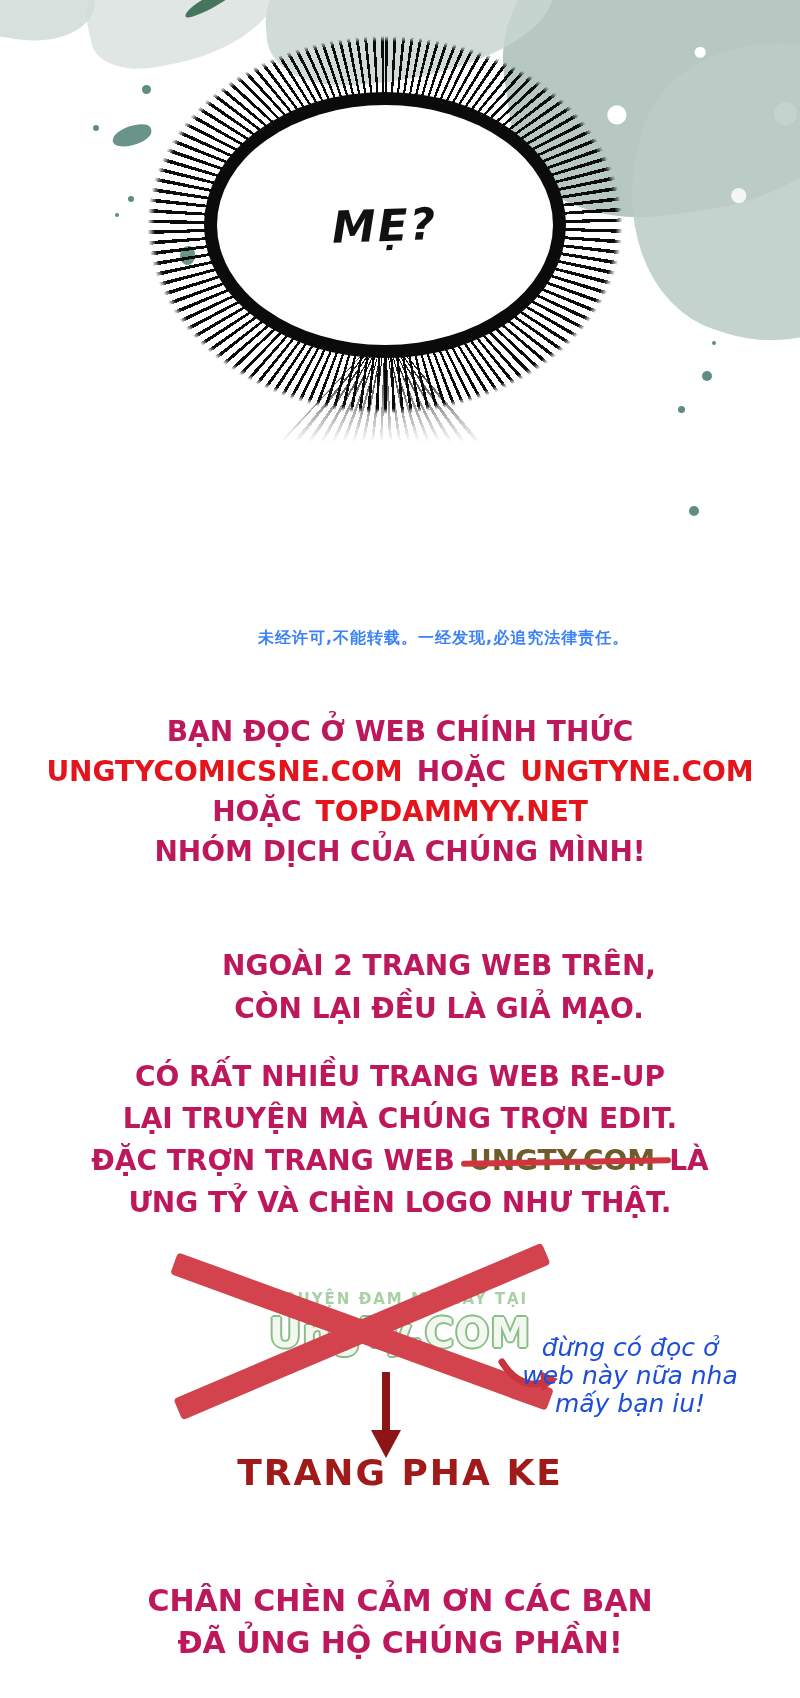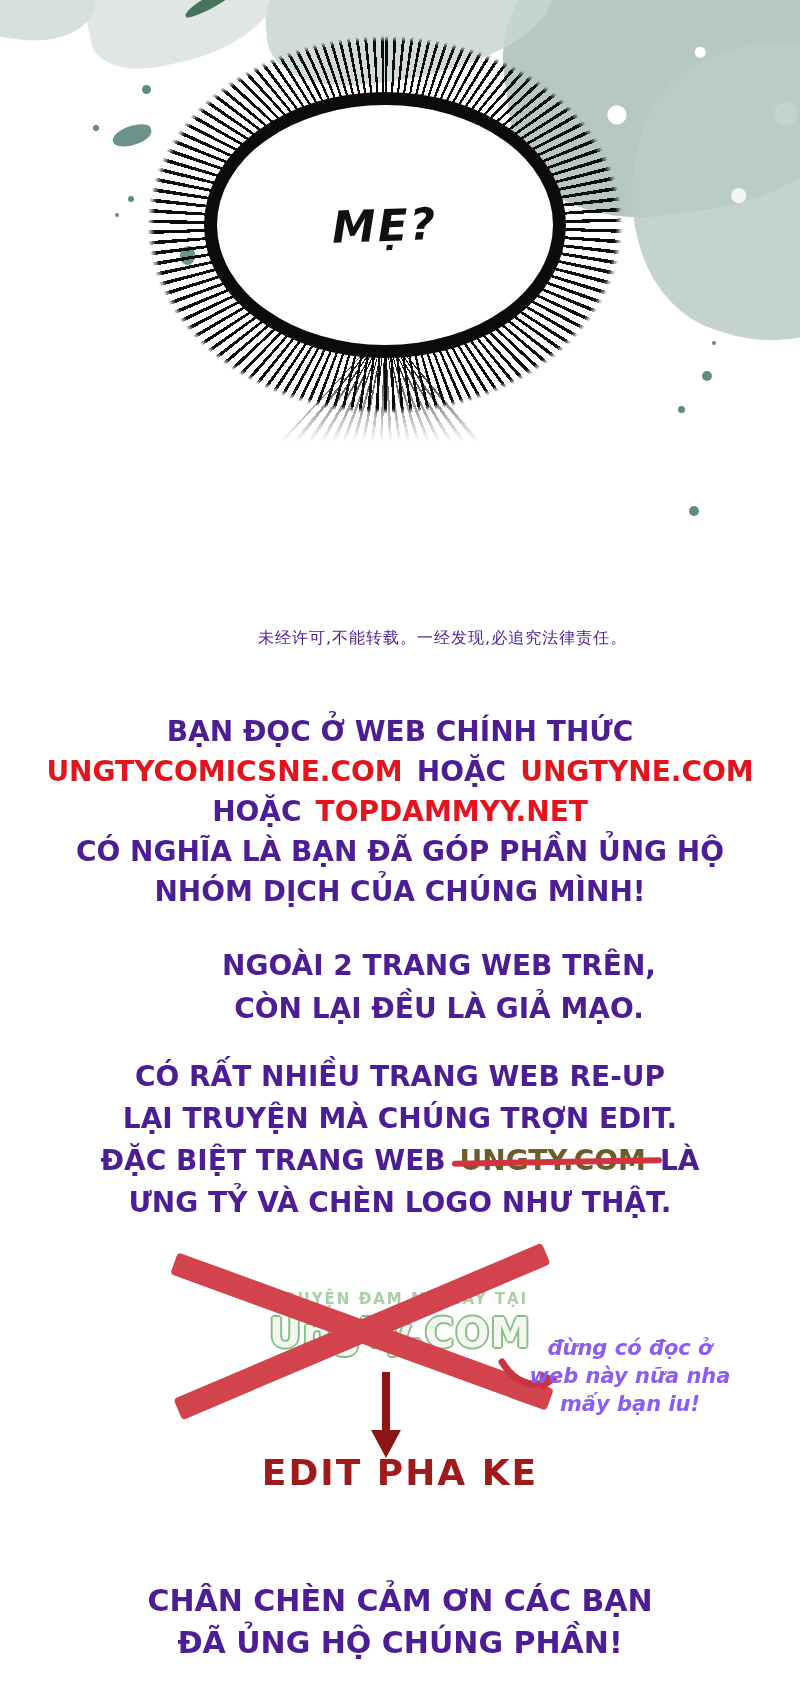--- a/index.html
+++ b/index.html
@@ -59,50 +59,50 @@
   .burst .ring { position:absolute; left:50%; top:50%; width:362px; height:266px;
     transform:translate(-50%,-50%); border-radius:50%; background:#0b0b0b; }
   .burst .bubble { position:absolute; left:50%; top:50%; width:336px; height:240px;
     transform:translate(-50%,-50%); border-radius:50%; background:#fff;
     display:flex; align-items:center; justify-content:center; }
   .bubble-text { font-size:44px; font-weight:bold; font-style:italic; letter-spacing:2px;
     color:#111; transform:rotate(-2deg); }
 
   
   .watermark { position:absolute; left:258px; top:628px; font-size:16px; letter-spacing:1px;
-    color:#4c1d95; white-space:nowrap; font-weight:normal; }
+    color:#3b82f6; white-space:nowrap; font-weight:bold; }
 
   
   .txt { position:absolute; left:0; width:100%; text-align:center; font-weight:bold; }
   .credits-1 { top:712px;  font-size:28px; line-height:40px; }
   .credits-2 { top:944px;  font-size:28px; line-height:43px;margin-left:39px; }
   .credits-3 { top:1056px; font-size:28px; line-height:42px; }
   .txt p { margin:0; }
-  .blue { color:#4c1d95; }
+  .blue { color:#be185d; }
   .red  { color:#e3141c; }
   .mixed span { margin:0 7px; }
   .fake-domain { position:relative; color:#6e5d2b; }
   .fake-domain::after { content:""; position:absolute; left:-8px; right:-16px; top:46%;
     height:6px; background:#d0353f; transform:rotate(-1deg); border-radius:3px; }
 
   
   .fake-logo { position:absolute; left:0; width:100%; top:1290px; text-align:center; }
   .fake-logo .tagline { font-size:15px; font-weight:bold; letter-spacing:2px; color:#a9cfa4; margin:0; }
   .fake-logo .brand { font-size:40px; font-weight:bold; letter-spacing:1px; margin:2px 0 0 0;
     color:#f2f8ef;
     text-shadow:2px 0 0 #8abc88, -2px 0 0 #8abc88, 0 2px 0 #8abc88, 0 -2px 0 #8abc88,
       1px 1px 0 #8abc88, -1px -1px 0 #8abc88, 1px -1px 0 #8abc88, -1px 1px 0 #8abc88; }
   .xbar { position:absolute; left:162px; top:1320px; width:400px; height:23px;
     background:#d2434d; border-radius:4px; }
   .xbar-1 { transform:rotate(20deg); }
   .xbar-2 { transform:rotate(-23deg); }
   .curved-arrow { position:absolute; left:498px; top:1358px; }
   .down-arrow { position:absolute; left:366px; top:1372px; }
   .note { position:absolute; left:520px; top:1334px; width:220px; text-align:center;
-    font-size:21px; line-height:28px; font-weight:bold; font-style:italic; color:#8b5cf6; }
+    font-size:25px; line-height:28px; font-weight:normal; font-style:italic; color:#1d4ed8; }
   .note p { margin:0; }
   .fake-label { position:absolute; left:0; width:100%; top:1452px; text-align:center;
     font-size:36px; font-weight:bold; letter-spacing:2px; color:#a11a1a; }
 
   
   .thanks { top:1580px; font-size:30px; line-height:42px; }
 </style>
 </head>
 <body>
 
@@ -139,34 +139,33 @@
   <div class="watermark">未经许可,不能转载。一经发现,必追究法律责任。</div>
 
   <div class="txt credits-1">
     <p class="blue">BẠN ĐỌC Ở WEB CHÍNH THỨC</p>
     <p class="mixed">
       <span class="red">UNGTYCOMICSNE.COM</span><span class="blue">HOẶC</span><span class="red">UNGTYNE.COM</span>
     </p>
     <p class="mixed">
       <span class="blue">HOẶC</span><span class="red">TOPDAMMYY.NET</span>
     </p>
-    <p class="blue">CÓ NGHĨA LÀ BẠN ĐÃ GÓP PHẦN ỦNG HỘ</p>
     <p class="blue">NHÓM DỊCH CỦA CHÚNG MÌNH!</p>
   </div>
 
   <div class="txt credits-2">
     <p class="blue">NGOÀI 2 TRANG WEB TRÊN,</p>
     <p class="blue">CÒN LẠI ĐỀU LÀ GIẢ MẠO.</p>
   </div>
 
   <div class="txt credits-3">
     <p class="blue">CÓ RẤT NHIỀU TRANG WEB RE-UP</p>
     <p class="blue">LẠI TRUYỆN MÀ CHÚNG TRỢN EDIT.</p>
     <p class="mixed">
-      <span class="blue">ĐẶC BIỆT TRANG WEB</span><span class="fake-domain">UNGTY.COM</span><span class="blue">LÀ</span>
+      <span class="blue">ĐẶC TRỢN TRANG WEB</span><span class="fake-domain">UNGTY.COM</span><span class="blue">LÀ</span>
     </p>
     <p class="blue">ƯNG TỶ VÀ CHÈN LOGO NHƯ THẬT.</p>
   </div>
 
   <div class="fake-logo">
     <p class="tagline">TRUYỆN ĐAM MỸ HAY TẠI</p>
     <p class="brand">UngTy.COM</p>
   </div>
   <div class="xbar xbar-1"></div>
   <div class="xbar xbar-2"></div>
@@ -184,20 +183,20 @@
       <polygon points="5,58 35,58 20,86" fill="#8d1515"></polygon>
     </svg>
   </div>
 
   <div class="note">
     <p>đừng có đọc ở</p>
     <p>web này nữa nha</p>
     <p>mấy bạn iu!</p>
   </div>
 
-  <div class="fake-label">EDIT PHA KE</div>
+  <div class="fake-label">TRANG PHA KE</div>
 
   <div class="txt thanks">
     <p class="blue">CHÂN CHÈN CẢM ƠN CÁC BẠN</p>
     <p class="blue">ĐÃ ỦNG HỘ CHÚNG PHẦN!</p>
   </div>
 
 </div>
 
 </body></html>

